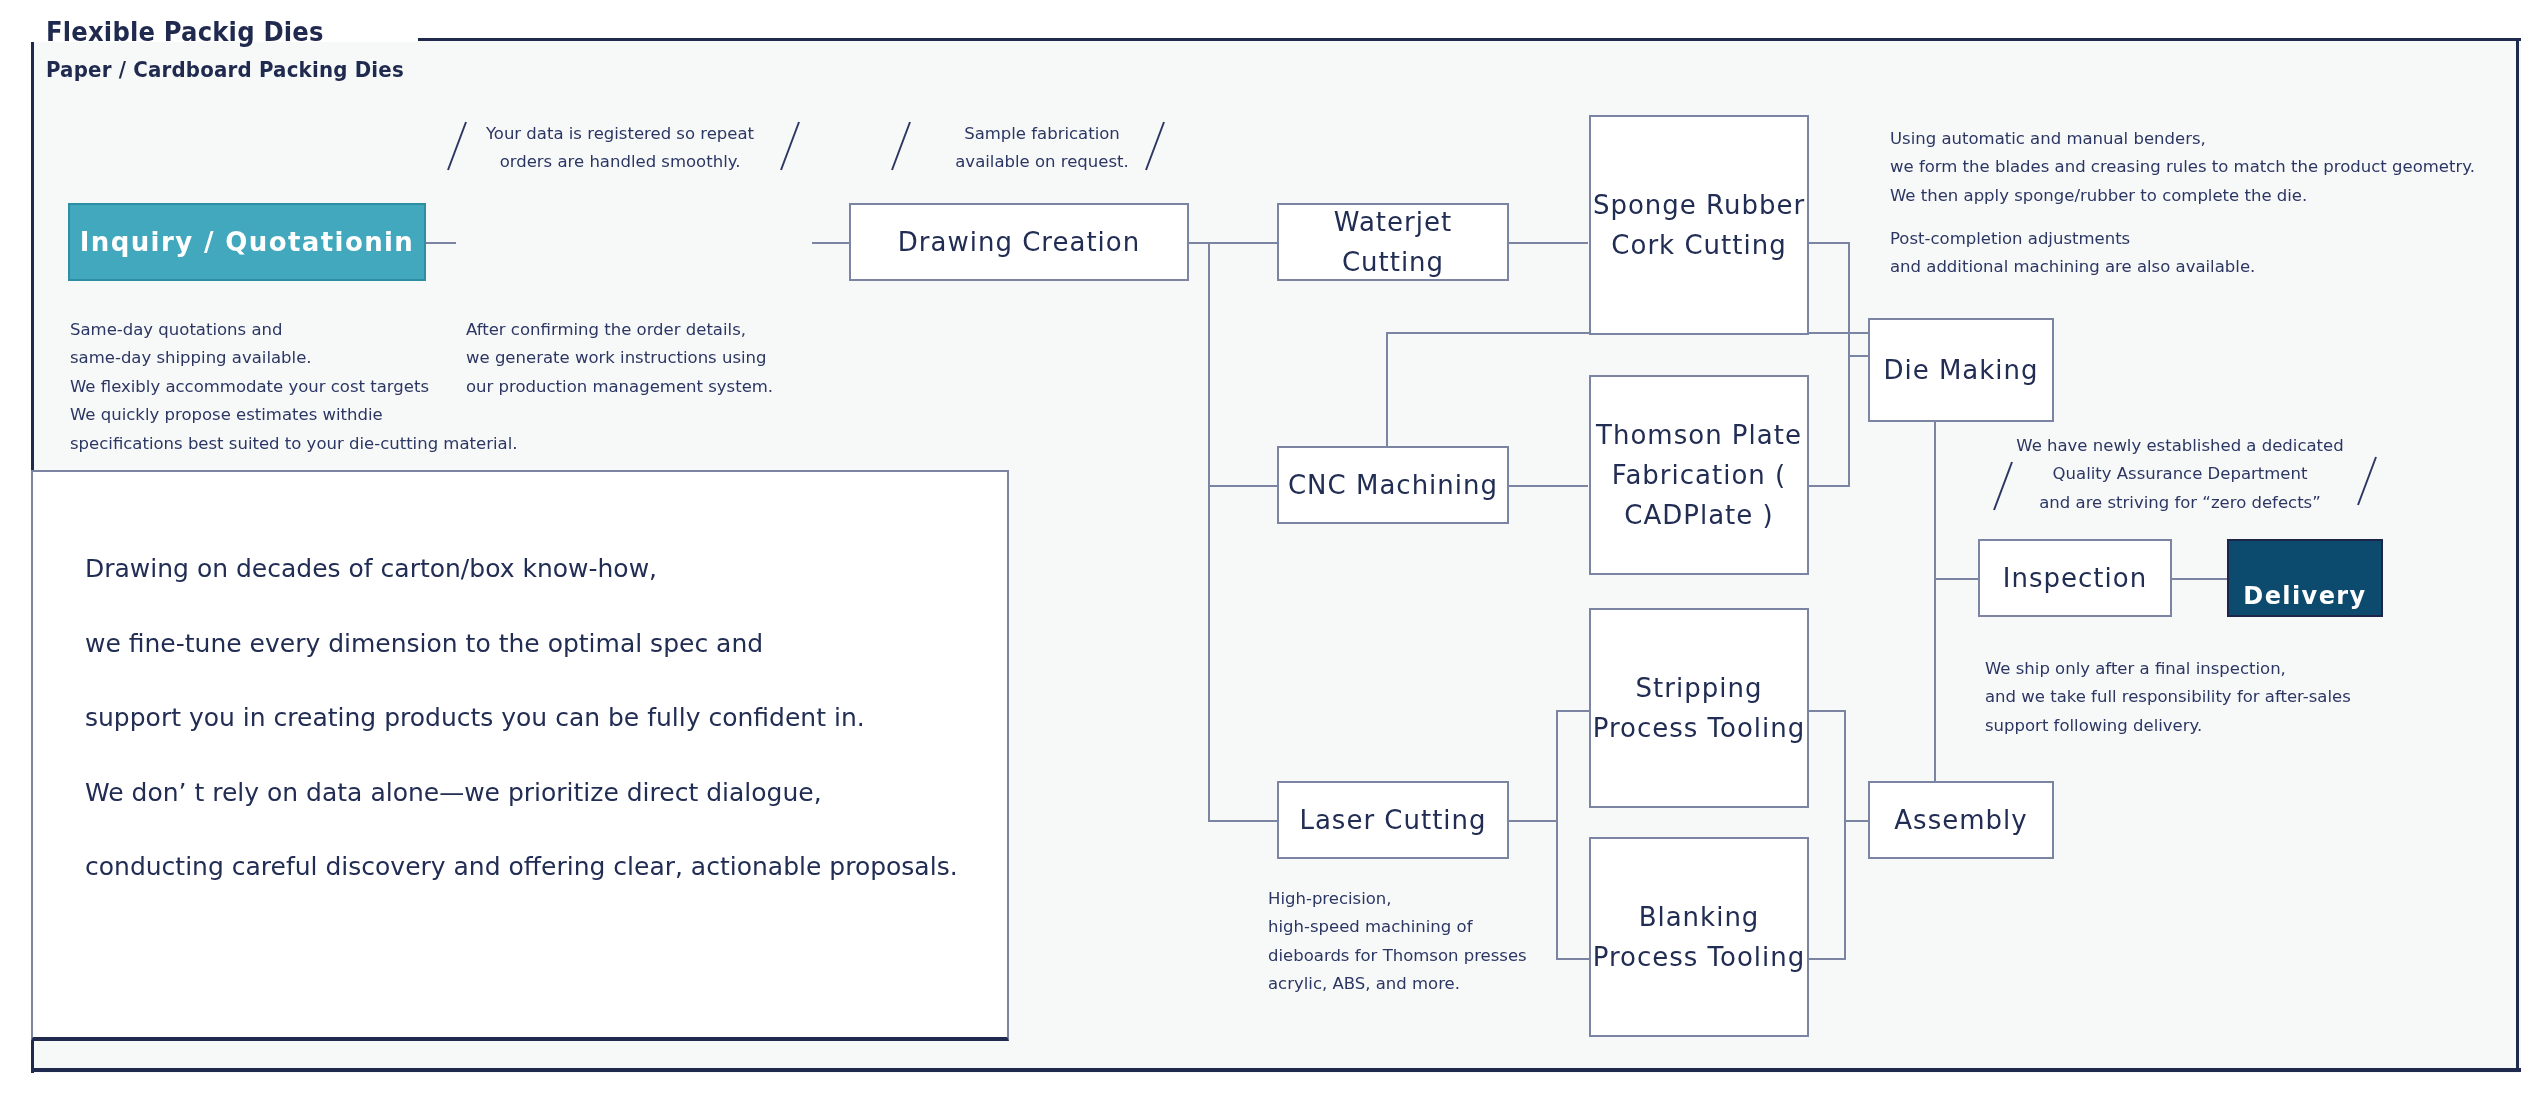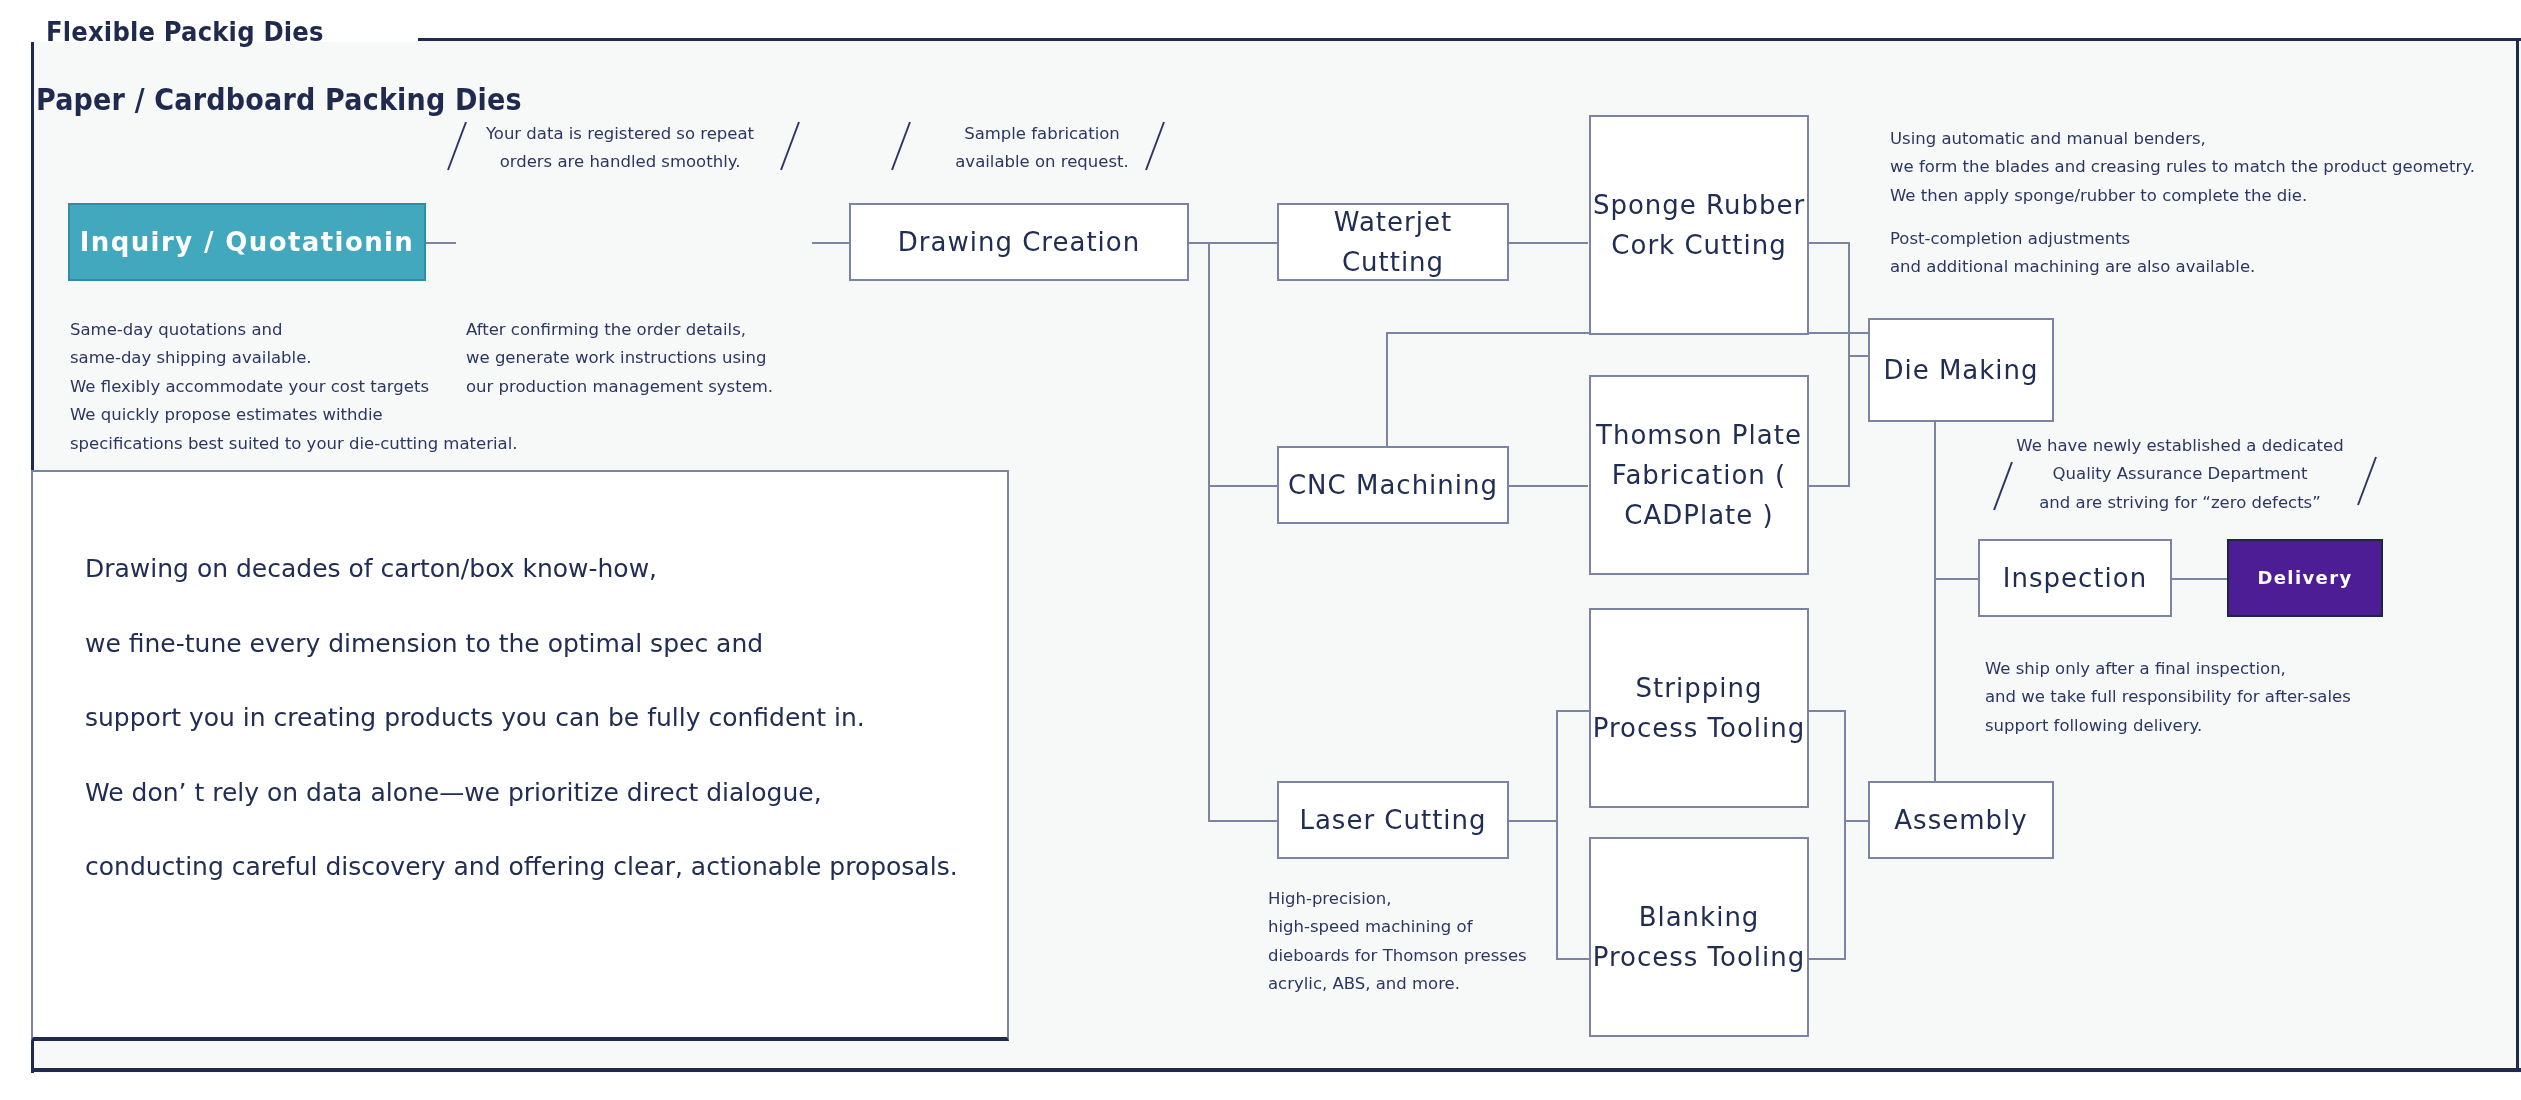--- a/index.html
+++ b/index.html
@@ -27,25 +27,24 @@
   }
 
   
   .title1{
     position:absolute;left:46px;top:16px;
     font-size:27px;font-weight:bold;letter-spacing:.2px;
     color:#1f2a4e;white-space:nowrap;
     font-family:"DejaVu Sans Condensed","Liberation Sans",sans-serif;
   }
   .title2{
-    position:absolute;left:36px;top:57px;
-    font-size:30px;font-weight:bold;letter-spacing:.2px;
+    position:absolute;left:46px;top:57px;
+    font-size:22px;font-weight:bold;letter-spacing:.2px;
     color:#1f2a4e;white-space:nowrap;
     font-family:"DejaVu Sans Condensed","Liberation Sans",sans-serif;
-    margin-top:25px;
   }
 
   
   .box{
     position:absolute;
     box-sizing:border-box;
     background:#ffffff;
     border:2px solid #7b85a3;
     display:flex;align-items:center;justify-content:center;
     text-align:center;
@@ -54,22 +53,22 @@
     letter-spacing:1px;
     line-height:1.55;
     font-family:"DejaVu Sans","Liberation Sans",sans-serif;
     z-index:4;
   }
   .box.teal{
     background:#41a8bd;border:2px solid #2e8fa4;
     color:#ffffff;font-weight:bold;letter-spacing:1.4px;font-size:26px;
   }
   .box.navy{
-    background:#4c1d95;border:2px solid #1d2649;
-    color:#ffffff;font-weight:bold;letter-spacing:1.4px;font-size:18px;
+    background:#0c4a6e;border:2px solid #1d2649;
+    color:#ffffff;font-weight:bold;letter-spacing:1.4px;font-size:24px;align-items:flex-end;
   }
   .box .multi{display:block;}
 
   
   .ln{position:absolute;background:#7b85a3;z-index:1;}
   .lnh{height:2px;}
   .lnv{width:2px;}
 
   
   .note{

